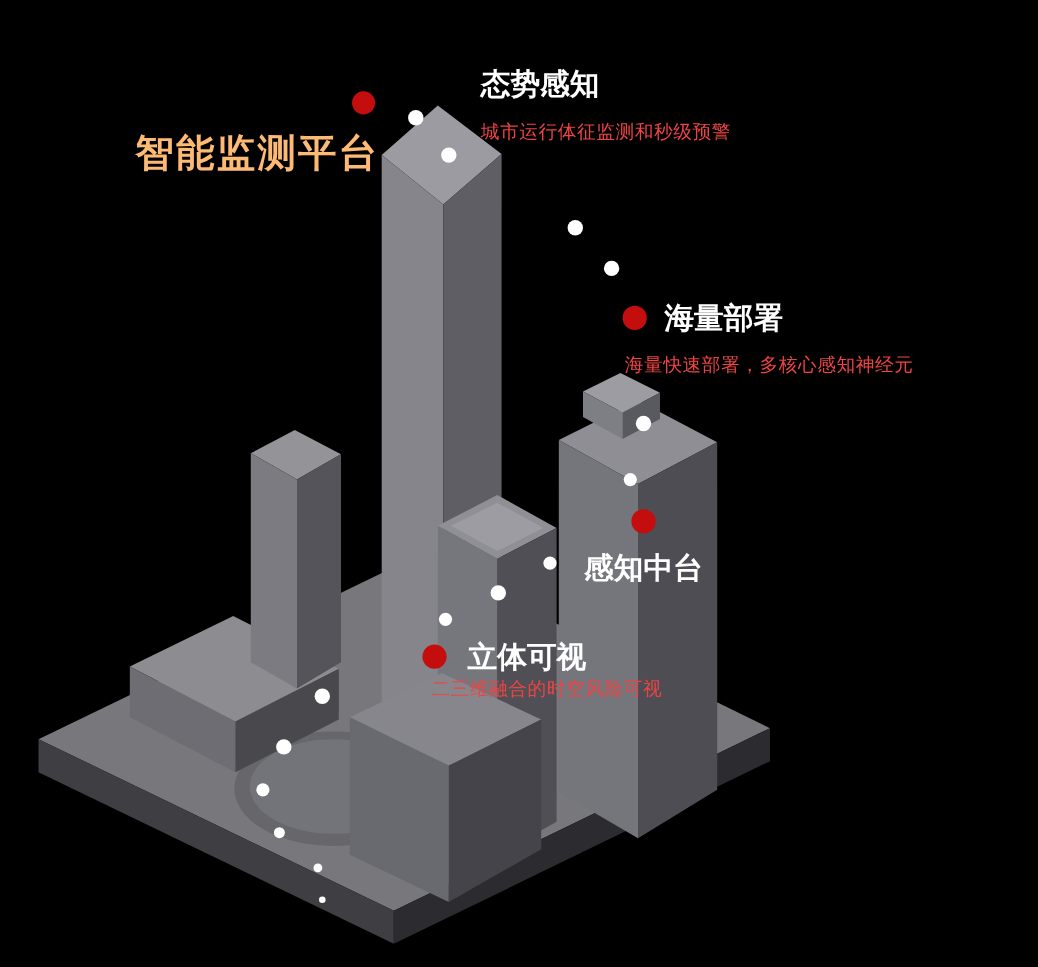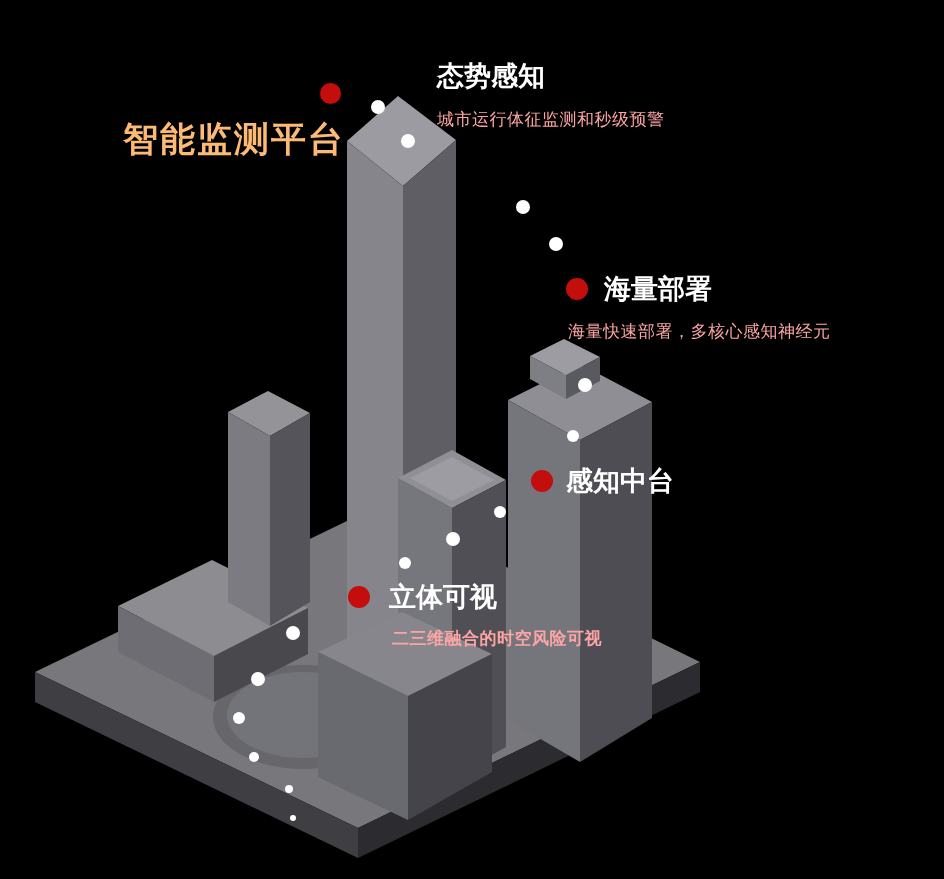--- a/index.html
+++ b/index.html
@@ -56,39 +56,39 @@
   .f-title {
     font-size: 27px;
     font-weight: 700;
     color: #ffffff;
     white-space: nowrap;
   }
   .f-desc {
     margin-top: 11px;
     font-size: 17px;
     font-weight: 400;
-    color: #fca5a5;
+    color: #ef4444;
     letter-spacing: 0.5px;
     white-space: nowrap;
   }
   
   .f1 { left: 437px; top: 58px; }
   .f1 .f-desc { margin-top: 14px; }
   
   .f2 { left: 566px; top: 271px; font-family: Liberation Serif, serif; }
   .f2 .row { gap: 16px; }
   .f2 .f-desc { margin-left: 2px; margin-top: 13px; }
   
   .f3 { left: 531px; top: 463px; }
-  .f3 .row { gap: 13px; }
+  .f3 .row { gap: 13px; flex-direction: column; }
   .f3 .f-desc { margin-left: 36px; margin-top: 13px; }
   
   .f4 { left: 348px; top: 579px; }
-  .f4 .row { gap: 19px; }
-  .f4 .f-desc { margin-left: 44px; margin-top: 12px; font-weight: bold; }
+  .f4 .row { gap: 19px; margin-left: 36px; }
+  .f4 .f-desc { margin-left: 44px; margin-top: 0; }
 </style>
 </head>
 <body style="background: rgb(0, 0, 0);">
 
 <div class="stage">
 
   <svg viewBox="0 0 944 879" width="944" height="879">
 
     <g>
       <polygon points="35,672 380,505 700,662 358,828" fill="#77777c"></polygon>

